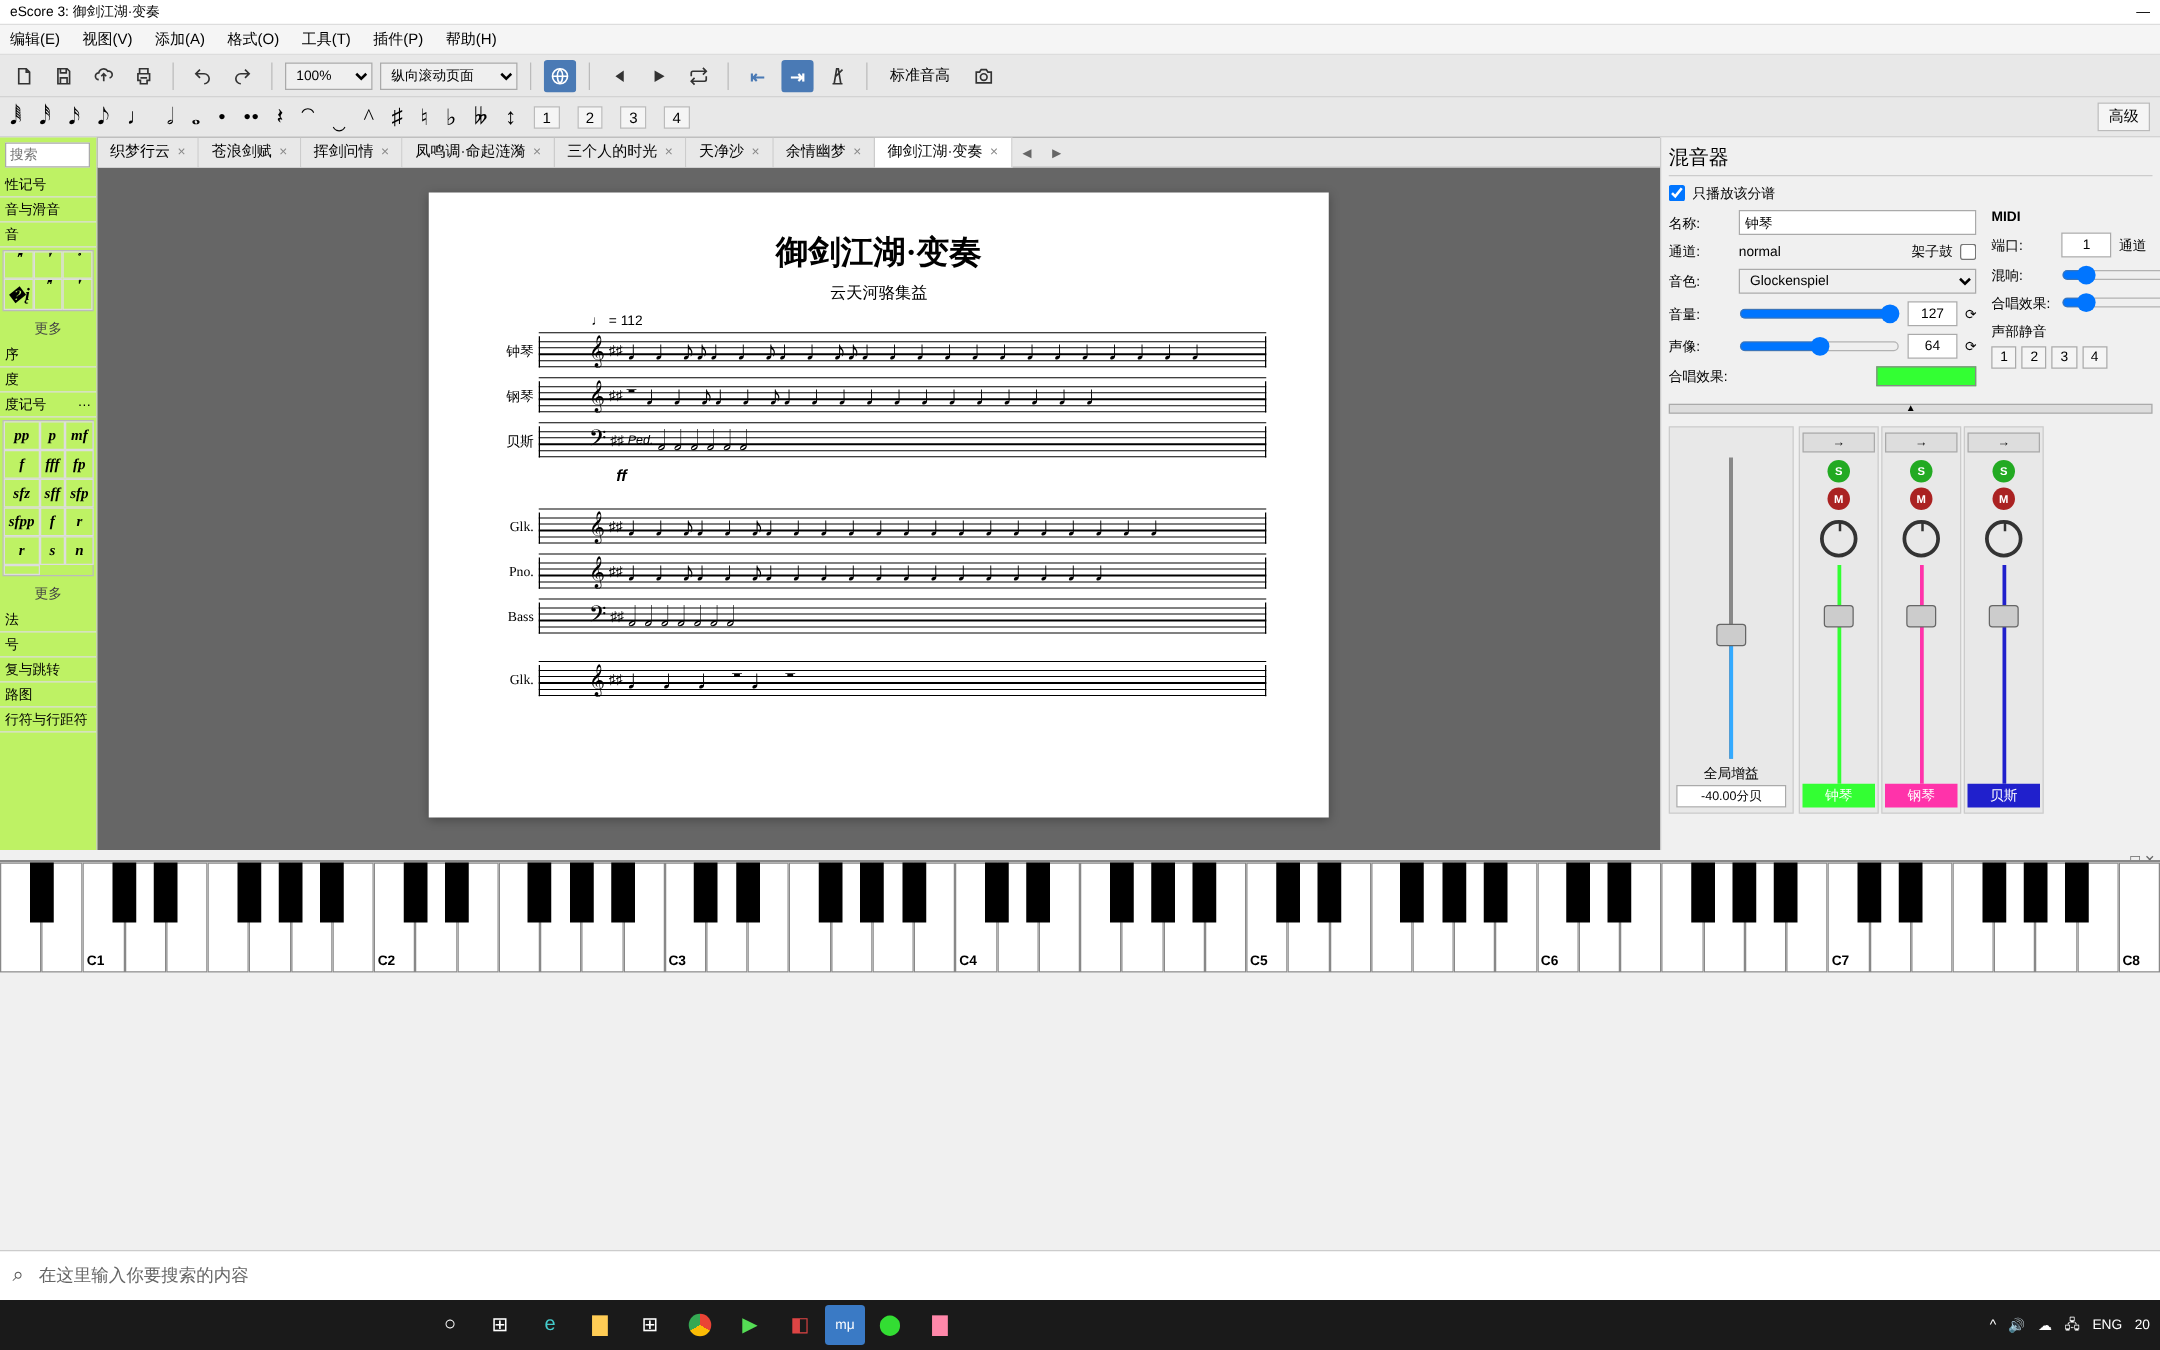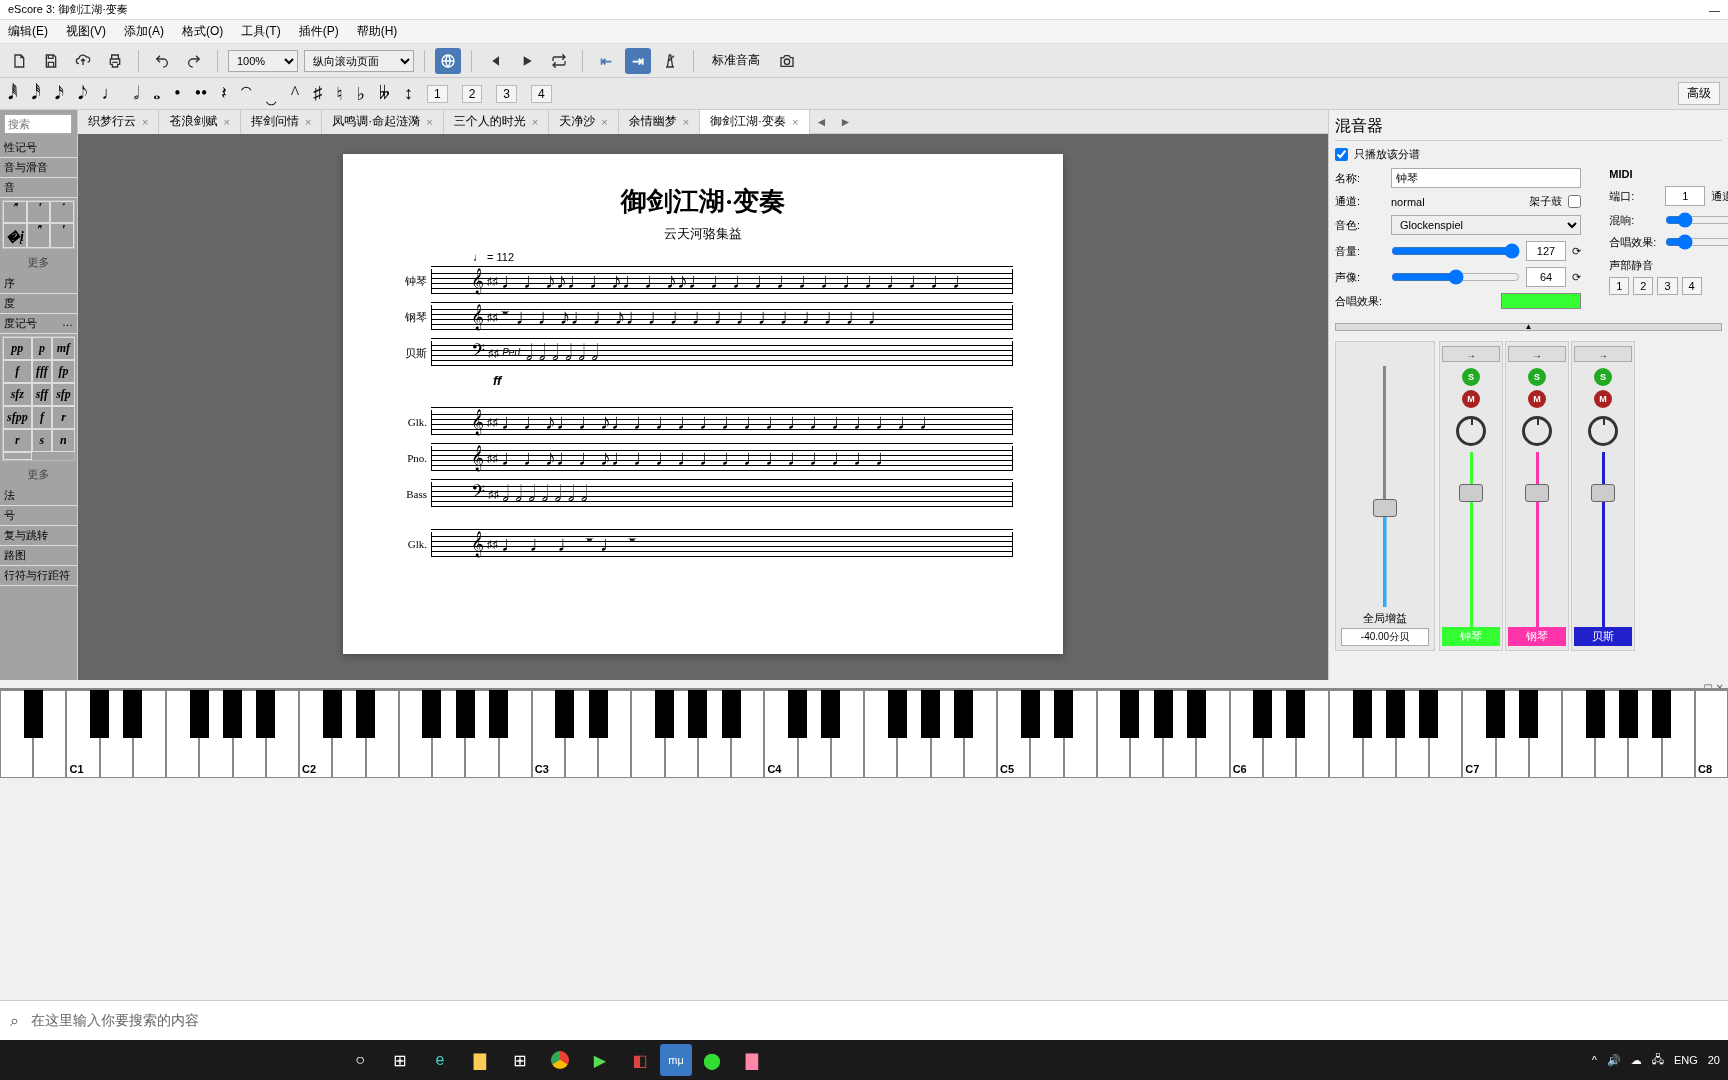--- a/index.html
+++ b/index.html
@@ -9,21 +9,21 @@
 .menubar span { margin-right: 18px; cursor: pointer; }
 .toolbar { background: #e8e8e8; height: 34px; display: flex; align-items: center; padding: 0 6px; gap: 6px; border-bottom: 1px solid #ccc; }
 .toolbar .tbtn { width: 26px; height: 26px; display: flex; align-items: center; justify-content: center; border: 1px solid transparent; border-radius: 2px; cursor: pointer; }
 .toolbar .sep { width: 1px; height: 22px; background: #bbb; margin: 0 4px; }
 .toolbar select, .toolbar input { height: 22px; font-size: 11px; border: 1px solid #aaa; padding: 0 4px; }
 .toolbar .blue-active { background: #4a7ab5; border-radius: 3px; color: #fff; }
 .note-toolbar { background: #e8e8e8; height: 32px; display: flex; align-items: center; padding: 0 8px; gap: 14px; border-bottom: 1px solid #ccc; font-family: serif; font-size: 18px; }
 .note-toolbar span { cursor: pointer; }
 .note-toolbar .numbtn { font-family: sans-serif; font-size: 12px; border: 1px solid #bbb; padding: 1px 6px; background: #f5f5f5; }
 .main-row { display: flex; height: 570px; }
-.left-panel { width: 78px; background: #a3a3a3; border-right: 1px solid #ccc; overflow: hidden; font-size: 11px; }
+.left-panel { width: 78px; background: #bef264; border-right: 1px solid #ccc; overflow: hidden; font-size: 11px; }
 .left-panel .search { margin: 4px; }
 .left-panel .search input { width: 68px; height: 20px; font-size: 11px; border: 1px solid #aaa; padding: 0 3px; }
 .left-panel .section { border-bottom: 1px solid #ddd; padding: 2px 4px; }
 .left-panel .grid { display: grid; grid-template-columns: 1fr 1fr 1fr; border: 1px solid #bbb; margin: 2px; }
 .left-panel .grid div { border: 1px solid #ddd; text-align: center; font-family: serif; font-size: 14px; padding: 2px; font-style: italic; font-weight: bold; }
 .left-panel .grid2 { display: grid; grid-template-columns: 1fr 1fr 1fr; border: 1px solid #bbb; margin: 2px; }
 .left-panel .grid2 div { border: 1px solid #ddd; text-align: center; font-family: serif; font-size: 12px; padding: 3px; font-style: italic; font-weight: bold; }
 .left-panel .more { text-align: center; padding: 4px; color: #444; }
 .center { flex: 1; background: #666; position: relative; overflow: hidden; }
 .tabs { background: #e8e8e8; height: 24px; display: flex; align-items: center; border-bottom: 1px solid #ccc; width: 100%; }
@@ -44,21 +44,21 @@
 .staff-lines::after { content: ""; position: absolute; right: 0; top: 4px; bottom: 3px; width: 1px; background: #000; }
 .notes-overlay { position: absolute; inset: 0; display: flex; align-items: center; padding-left: 40px; gap: 3px; overflow: hidden; }
 .notes-overlay span { font-size: 22px; line-height: 1; }
 .mixer-panel { width: 400px; background: #f0f0f0; border-left: 1px solid #ccc; padding: 6px; font-size: 11px; overflow: hidden; }
 .mixer-panel .title { font-size: 16px; font-weight: normal; border-bottom: 1px solid #ccc; padding-bottom: 3px; margin-bottom: 6px; }
 .mixer-row { display: flex; align-items: center; margin-bottom: 6px; gap: 6px; }
 .mixer-row label { width: 50px; }
 .mixer-row input[type=text], .mixer-row select { flex: 1; height: 20px; border: 1px solid #aaa; font-size: 11px; padding: 0 4px; }
 .mixer-row input[type=range] { flex: 1; }
 .mixer-row .valbox { width: 40px; height: 20px; border: 1px solid #aaa; text-align: center; font-size: 11px; }
-.mixer-upper { display: flex; gap: 28px; }
+.mixer-upper { display: flex; gap: 12px; }
 .mixer-left { flex: 1.4; }
 .mixer-right { flex: 1; }
 .color-swatch { width: 80px; height: 16px; background: #3f3; border: 1px solid #888; }
 .mute-btns { display: flex; gap: 4px; margin-top: 4px; }
 .mute-btns div { border: 1px solid #aaa; padding: 2px 6px; background: #f5f5f5; }
 .mixer-tracks { display: flex; margin-top: 10px; height: 310px; gap: 4px; }
 .mixer-master { width: 100px; display: flex; flex-direction: column; align-items: center; border: 1px solid #ccc; background: #e8e8e8; padding: 4px; }
 .mixer-master .fader-track { flex: 1; width: 30px; background: linear-gradient(to right, transparent 45%, #888 45%, #888 55%, transparent 55%); position: relative; margin-top: 20px; }
 .knob-fader { position: absolute; left: 50%; transform: translateX(-50%); width: 24px; height: 18px; background: #ccc; border: 1px solid #666; border-radius: 3px; }
 .track-strip { width: 64px; border: 1px solid #ccc; background: #e8e8e8; display: flex; flex-direction: column; align-items: center; padding: 4px 2px; }

